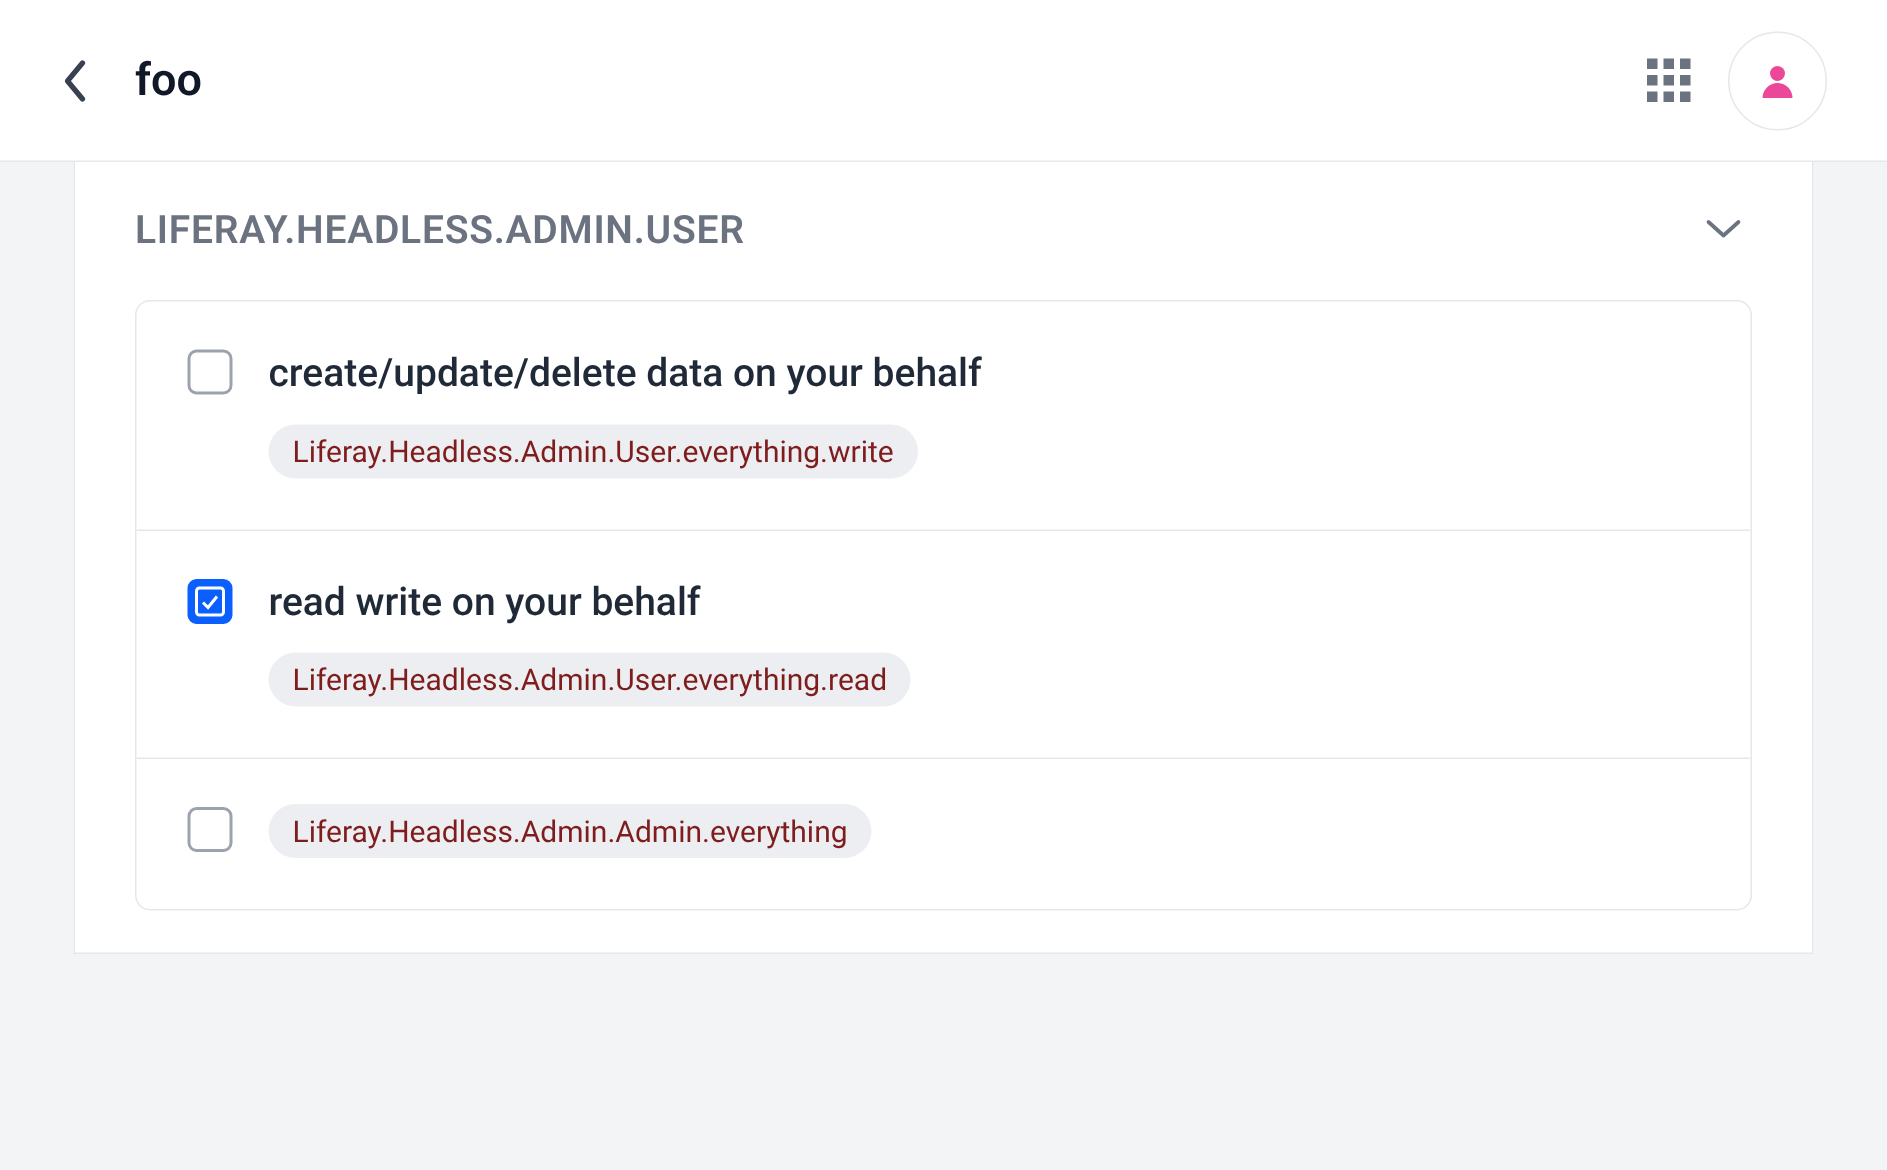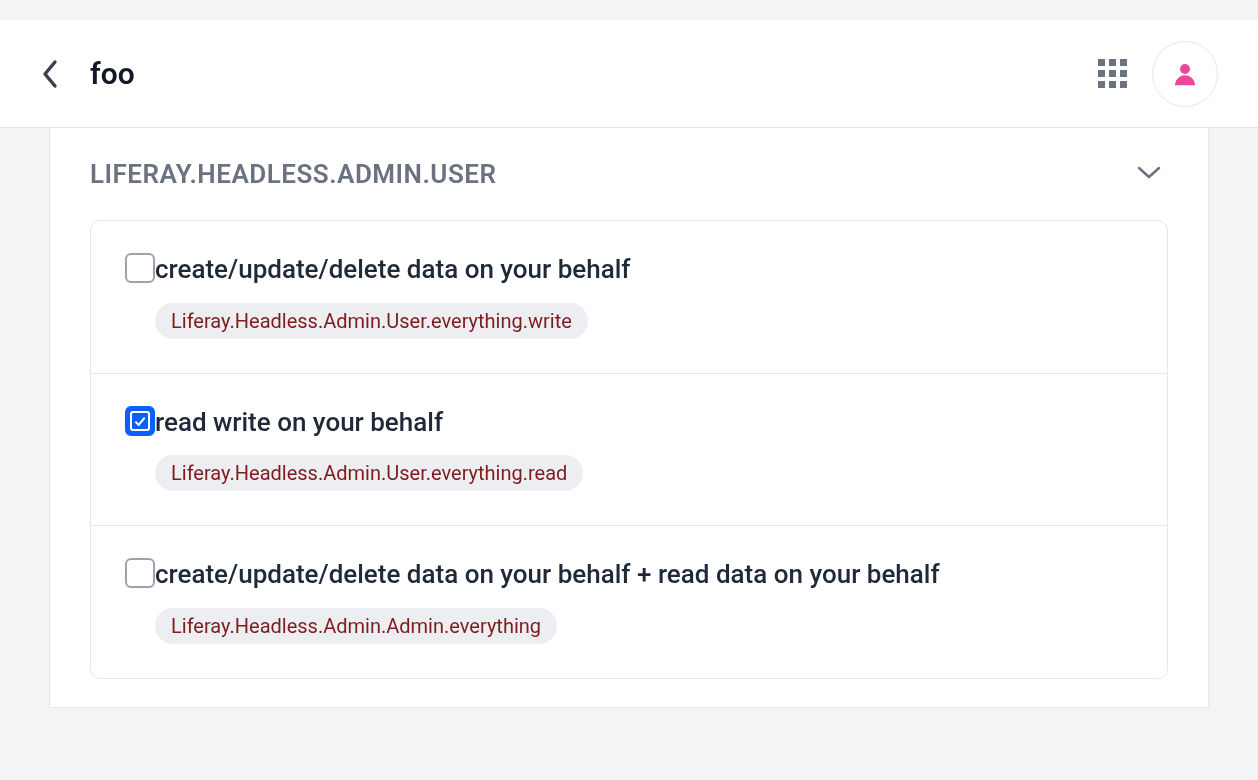--- a/index.html
+++ b/index.html
@@ -9,21 +9,20 @@
     background: #f3f4f6;
     color: #1f2937;
   }
   .topbar {
     background: #fff;
     border-bottom: 1px solid #e5e7eb;
     height: 108px;
     display: flex;
     align-items: center;
     padding: 0 40px 0 30px;
-    margin-top: 20px;
   }
   .back-btn {
     width: 40px; height: 40px;
     display:flex; align-items:center; justify-content:center;
     cursor:pointer;
     color:#374151;
   }
   .page-title {
     font-size: 30px;
     font-weight: 600;
@@ -85,20 +84,21 @@
   }
 
   .scope-list {
     border:1px solid #e5e7eb;
     border-radius:10px;
     overflow:hidden;
   }
   .scope-item {
     display:flex;
     align-items:flex-start;
+    gap:24px;
     padding:30px 34px 34px;
     border-bottom:1px solid #e5e7eb;
   }
   .scope-item:last-child { border-bottom:none; }
 
   .checkbox {
     width:30px; height:30px;
     border:2px solid #9ca3af;
     border-radius:6px;
     flex-shrink:0;
@@ -203,20 +203,19 @@
         </div>
         <div class="scope-text">
           <div class="scope-label">read write on your behalf</div>
           <span class="scope-id">Liferay.Headless.Admin.User.everything.read</span>
         </div>
       </div>
 
       <div class="scope-item">
         <div class="checkbox"></div>
         <div class="scope-text">
-          <div class="scope-label">create/update/delete data on your behalf + read data on your behalf</div>
           <span class="scope-id">Liferay.Headless.Admin.Admin.everything</span>
         </div>
       </div>
 
     </div>
   </div>
 </div>
 
 </body></html>

